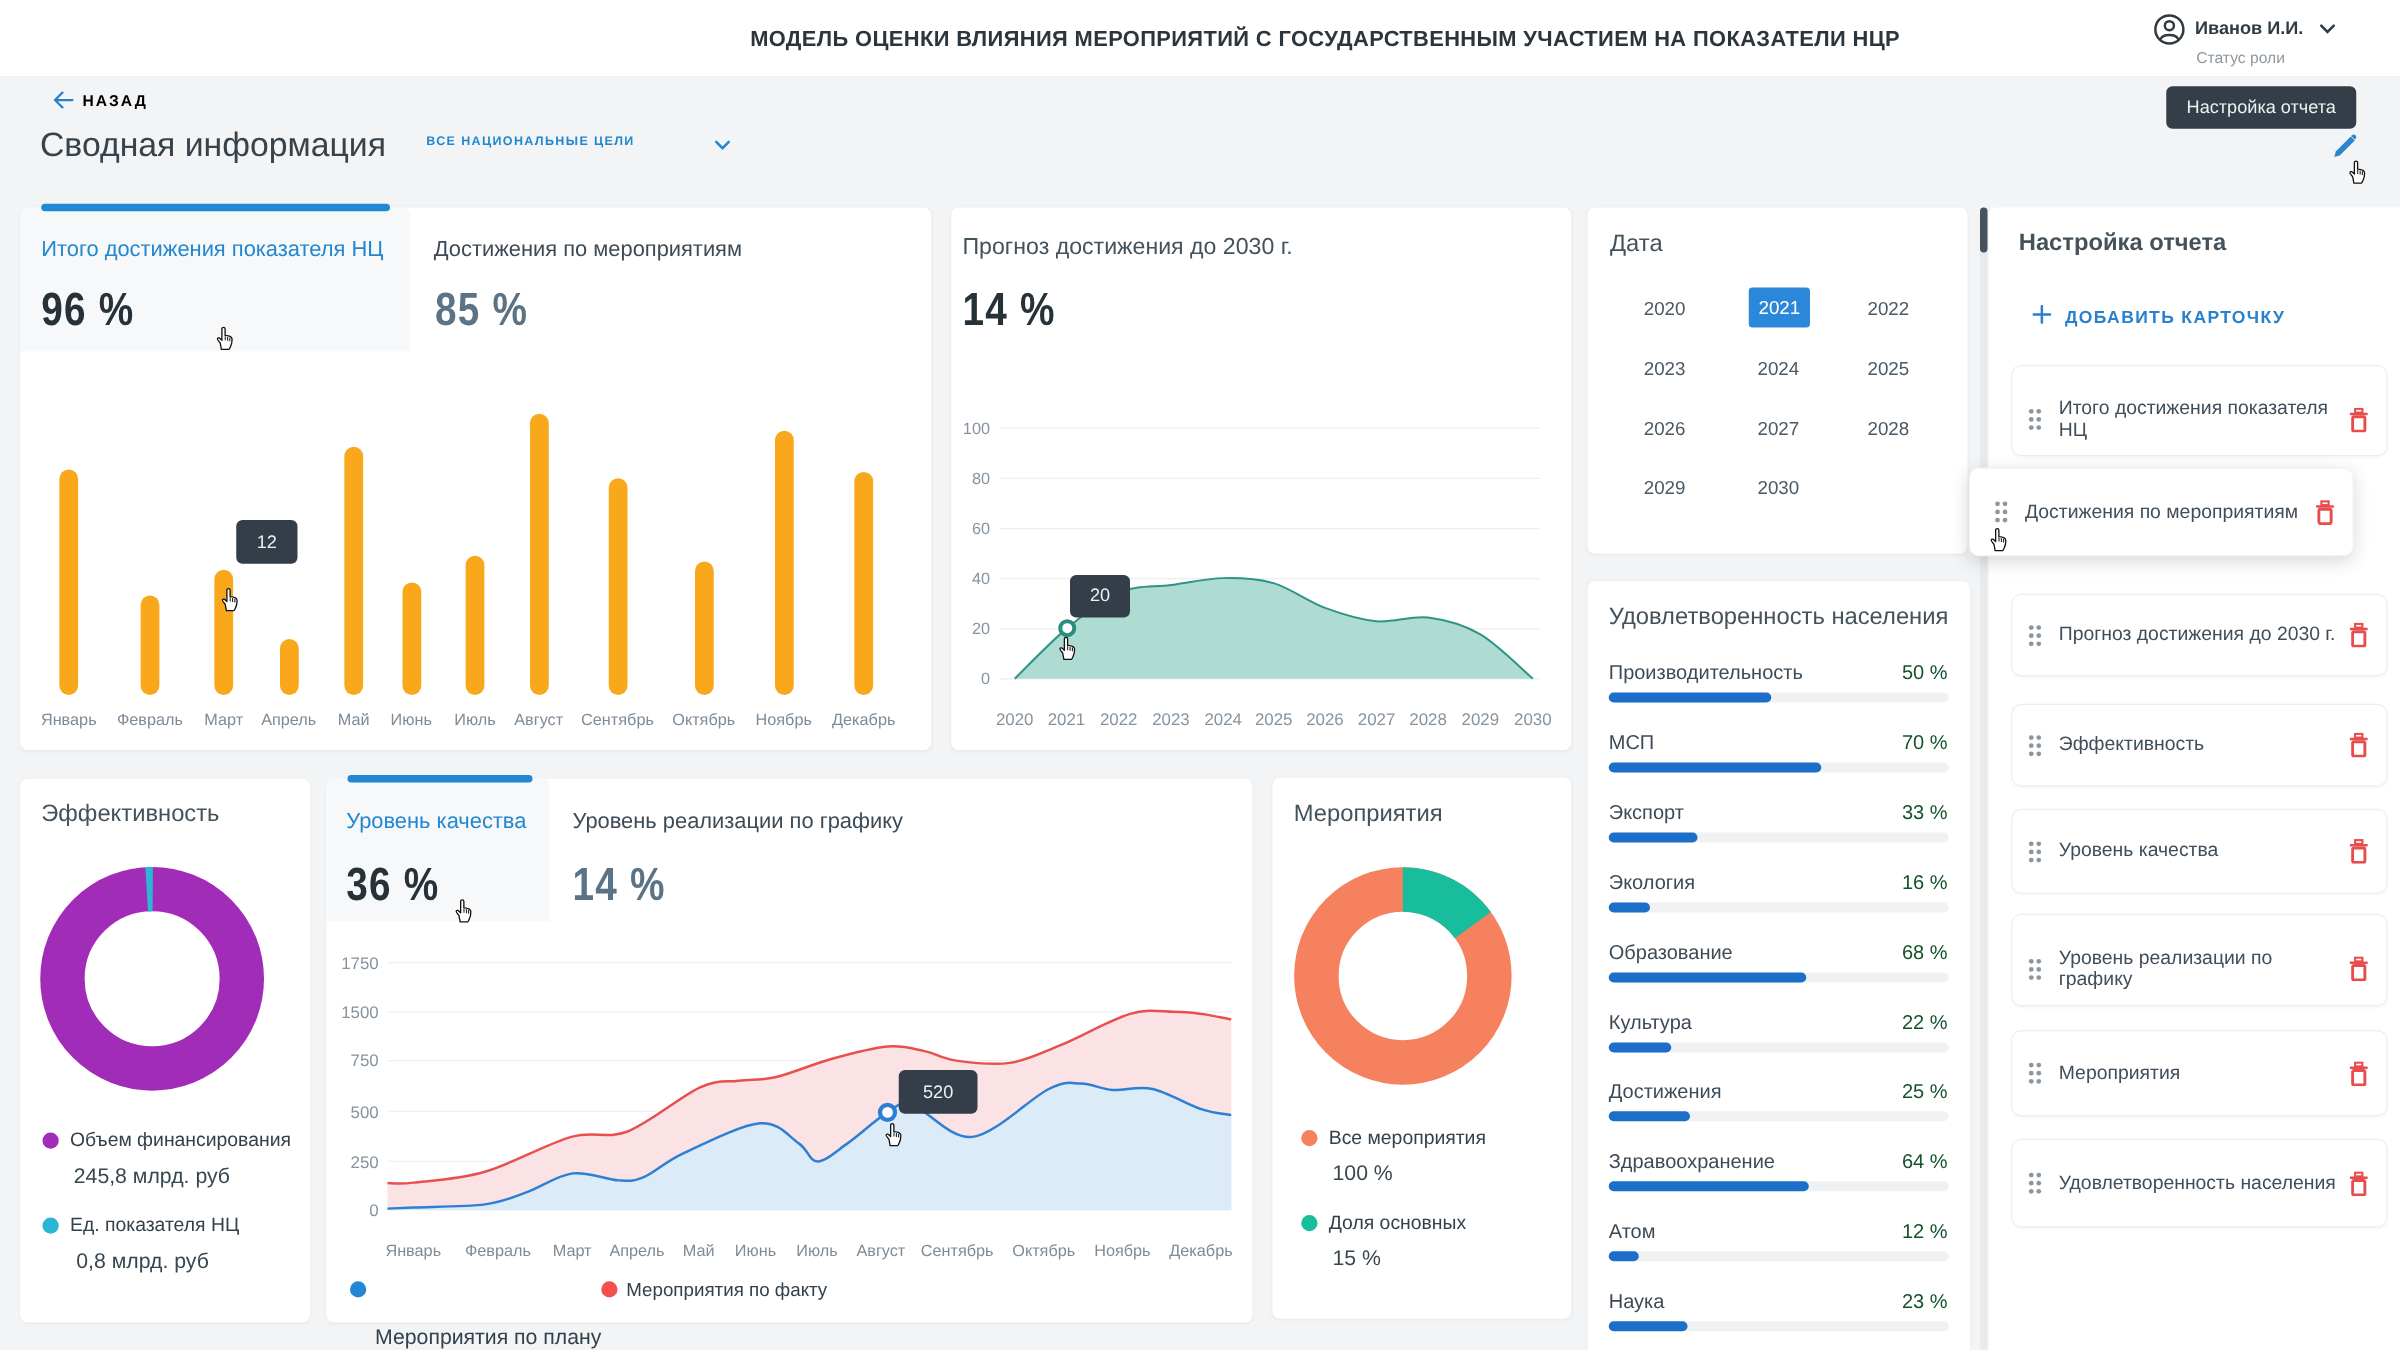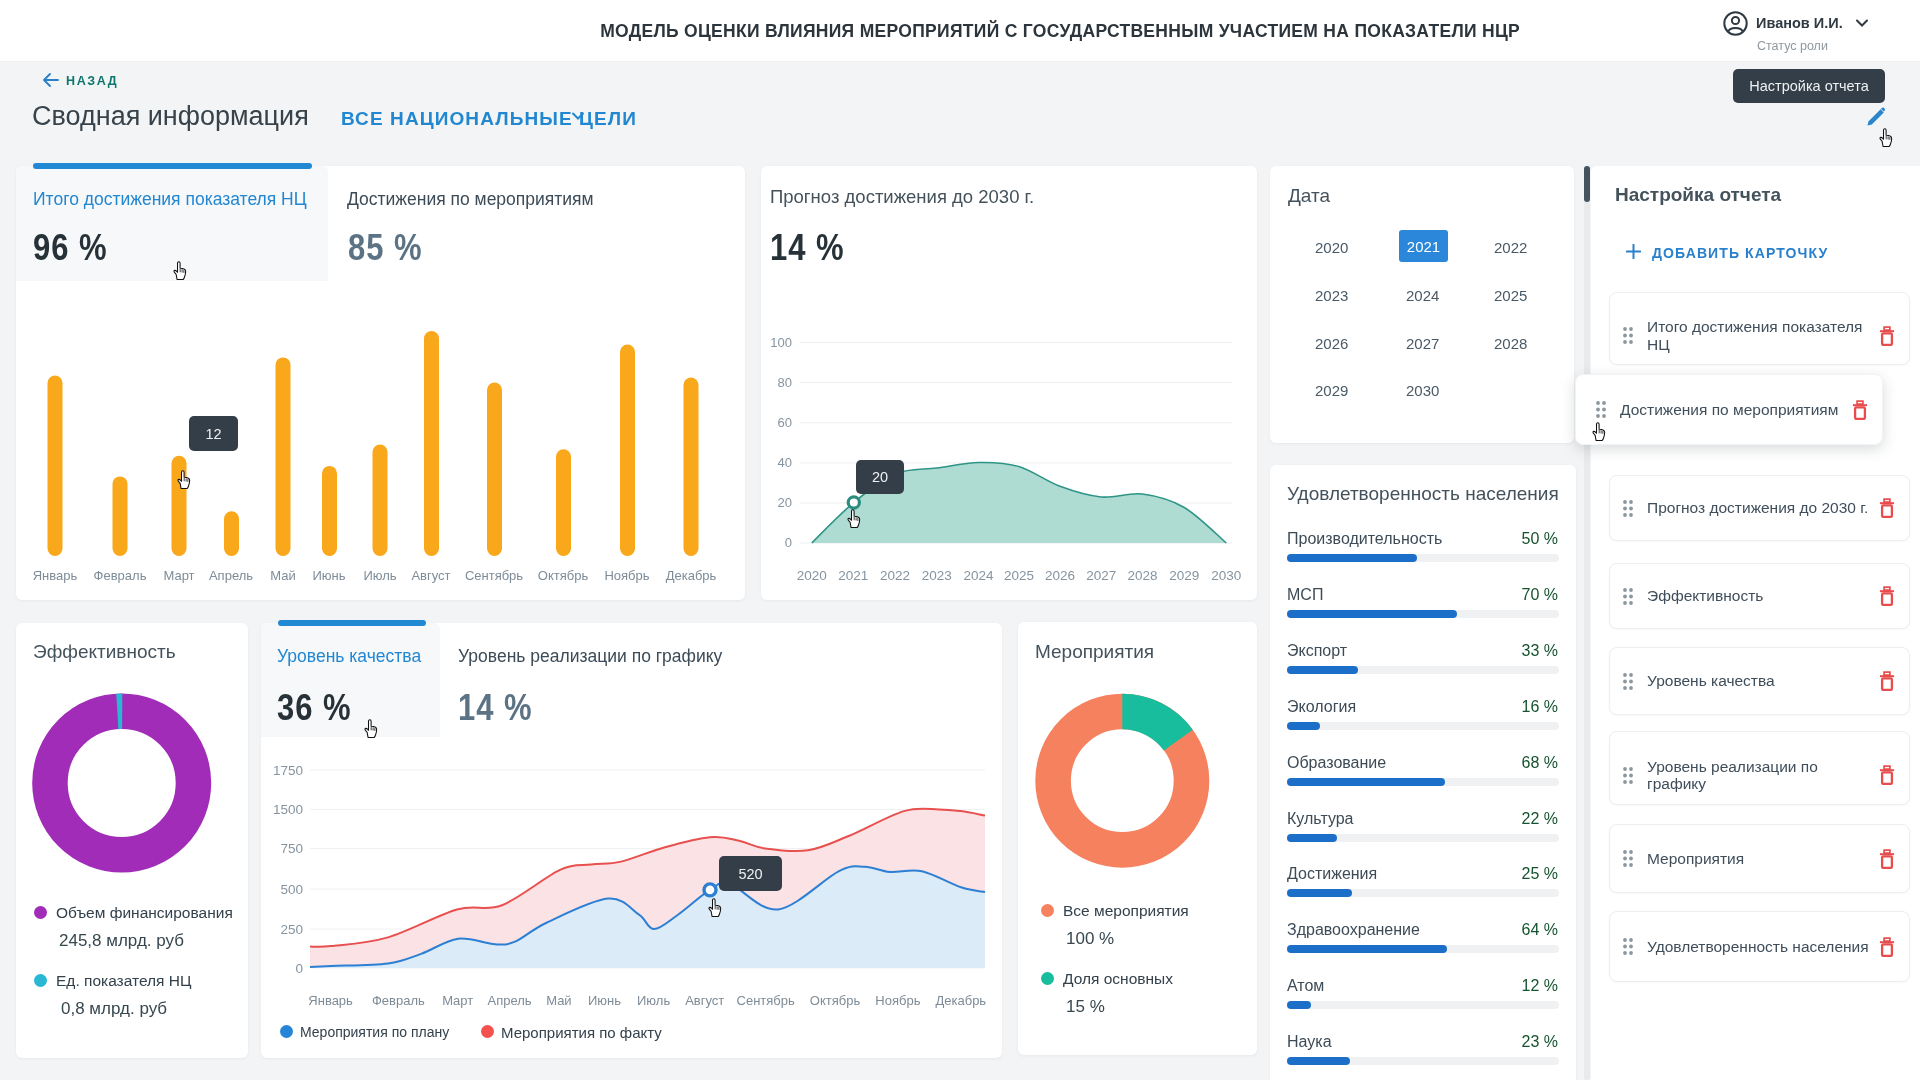--- a/index.html
+++ b/index.html
@@ -35,23 +35,23 @@
   </svg>
 <div class="abs" style="left:1756px;top:15px;font-size:14.5px;font-weight:bold;color:#2f3a42">Иванов И.И.</div>
 <svg class="abs" style="left:1855px;top:18px" width="14" height="10" viewBox="0 0 14 10">
     <path d="M2 2.5 L7 7.5 L12 2.5" fill="none" stroke="#2f3a42" stroke-width="2" stroke-linecap="round"></path>
   </svg>
 <div class="abs" style="left:1757px;top:39px;font-size:12.5px;color:#8e979e">Статус роли</div>
 
 <svg class="abs" style="left:42px;top:73px" width="17" height="14" viewBox="0 0 17 14">
     <path d="M8 1 L2 7 L8 13 M2 7 L16 7" fill="none" stroke="#2a7fc9" stroke-width="1.8" stroke-linecap="round" stroke-linejoin="round"></path>
   </svg>
-<div class="abs" style="left:66px;top:74px;font-size:12.5px;font-weight:bold;letter-spacing:1.6px;color:#0f766e">НАЗАД</div>
+<div class="abs" style="left:66px;top:74px;font-size:12.5px;font-weight:bold;letter-spacing:1.6px;color:#000000">НАЗАД</div>
 <div class="abs" style="left:32px;top:101px;font-size:27px;color:#37424a">Сводная информация</div>
-<div class="abs" style="left:341px;top:108px;font-size:19px;font-weight:bold;letter-spacing:1.1px;color:#2287d1">ВСЕ НАЦИОНАЛЬНЫЕ ЦЕЛИ</div>
+<div class="abs" style="left:341px;top:108px;font-size:10px;font-weight:bold;letter-spacing:1.1px;color:#2287d1">ВСЕ НАЦИОНАЛЬНЫЕ ЦЕЛИ</div>
 <svg class="abs" style="left:571px;top:111px" width="14" height="10" viewBox="0 0 14 10">
     <path d="M2 2.5 L7 7.5 L12 2.5" fill="none" stroke="#2287d1" stroke-width="2" stroke-linecap="round"></path>
   </svg>
 <div class="tip" style="left:1733px;top:69px;width:152px;height:34px">Настройка отчета</div>
 <svg class="abs" style="left:1866px;top:106px" width="21" height="21" viewBox="0 0 21 21">
     <path d="M1.5 19.5 L2.6 15.2 L14.6 3.2 L17.8 6.4 L5.8 18.4 Z" fill="#2a85cc"></path>
     <path d="M15.6 2.2 C16.4 1.4 17.6 1.4 18.4 2.2 C19.2 3 19.2 4.2 18.4 5 L17.8 5.6 L14.9 2.8 Z" fill="#2a85cc"></path>
   </svg>
 
 <div class="card" style="left:16px;top:166px;width:729px;height:434px"></div>
@@ -422,21 +422,21 @@
     <text x="392.6" y="382">Июль</text>
       <text x="443.7" y="382">Август</text>
     <text x="504.7" y="382">Сентябрь</text>
       <text x="574" y="382">Октябрь</text>
     <text x="636.9" y="382">Ноябрь</text>
       <text x="699.8" y="382">Декабрь</text>
   </g>
 </svg>
 <div class="tip" style="left:719px;top:856px;width:63px;height:35px">520</div>
 <div class="dot" style="left:280px;top:1025px;background:#2586d8"></div>
-<div class="leg" style="left:300px;top:1024px;font-size:14px">Мероприятия по плану</div>
+<div class="leg" style="left:300px;top:1060px;font-size:17px">Мероприятия по плану</div>
 <div class="dot" style="left:481px;top:1025px;background:#f4504d"></div>
 <div class="leg" style="left:501px;top:1024px;font-size:15px">Мероприятия по факту</div>
 
 <div class="card" style="left:1018px;top:622px;width:239px;height:433px"></div>
 <div class="abs ttl" style="left:1035px;top:641px">Мероприятия</div>
 <svg class="abs" style="left:1018px;top:622px" width="239" height="433" viewBox="0 0 239 433">
   <circle cx="104.3" cy="158.7" r="69.2" fill="none" stroke="#f5815f" stroke-width="35.6"></circle>
   <circle cx="104.3" cy="158.7" r="69.2" fill="none" stroke="#17bd9d" stroke-width="35.6" stroke-dasharray="65.2 370" transform="rotate(-90 104.3 158.7)"></circle>
 </svg>
 <div class="dot" style="left:1041px;top:904px;background:#f5815f"></div>

